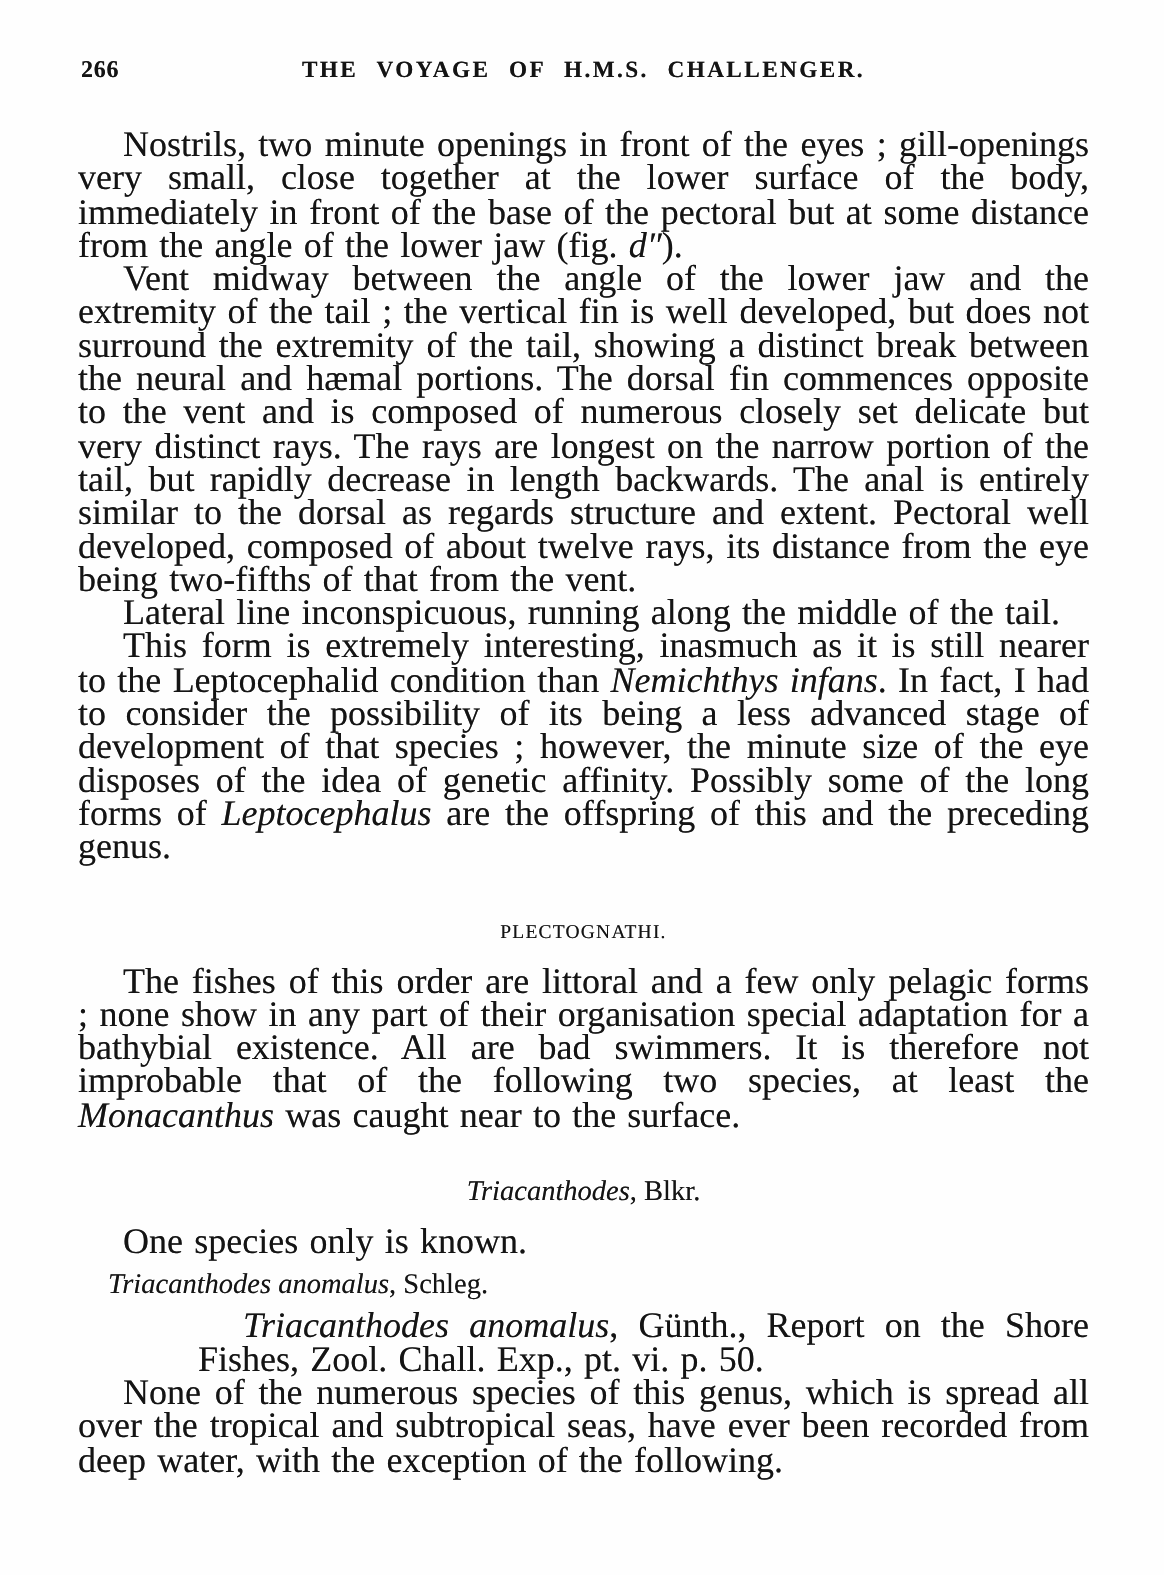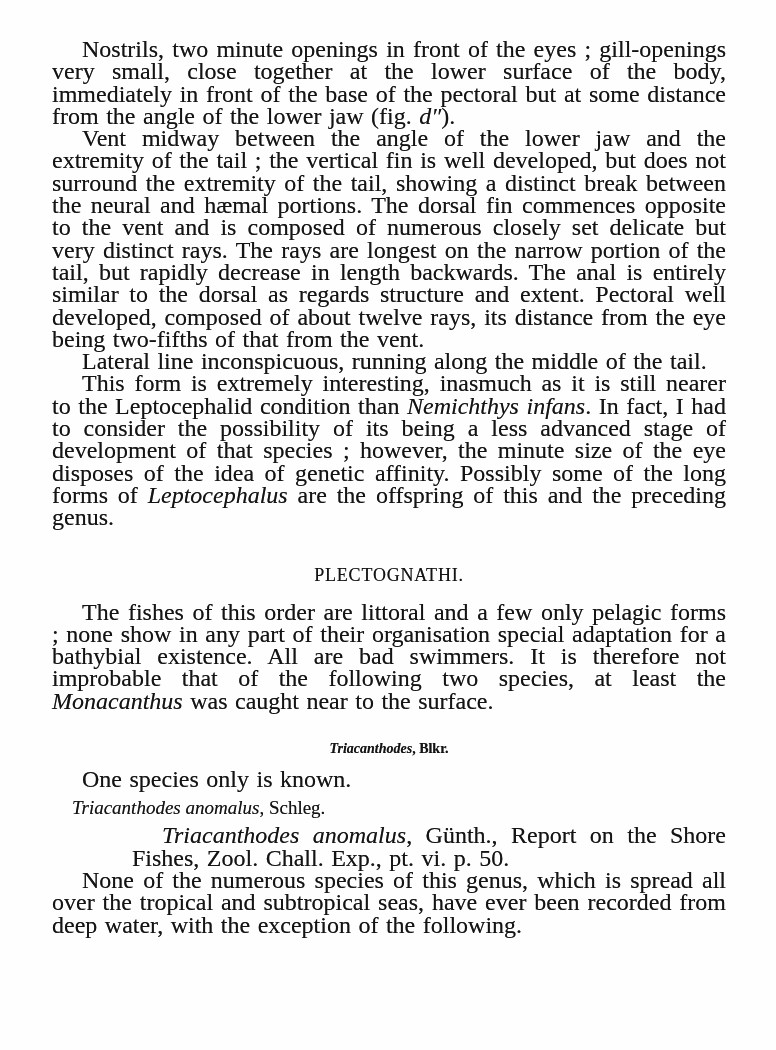--- a/index.html
+++ b/index.html
@@ -53,29 +53,29 @@
     line-height: 22.3px;
     text-align: justify;
     text-indent: 30px;
     word-spacing: 1.5px;
   }
 
   
   .section-heading {
     margin: 36px 0 15px 0;
     text-align: center;
-    font-size: 18px;
+    font-size: 13px;
     font-weight: normal;
     letter-spacing: 0.8px;
   }
   .genus-heading {
     margin: 29px 0 11px 0;
     text-align: center;
-    font-size: 14px;
-    font-weight: bold;
+    font-size: 19px;
+    font-weight: normal;
   }
   .species-heading {
     margin: 6px 0 5px 0;
     font-size: 19px;
     font-weight: normal;
     text-indent: 20px;
     line-height: 23px;
   }
   p.after-heading { text-indent: 30px; }
   p.standalone { }
@@ -87,20 +87,24 @@
     text-align: left;
     text-indent: 0;
   }
   .mt-small { margin-top: 5px; }
 </style>
 </head>
 <body>
 
 <div class="page">
 
+  <div class="running-header">
+    <span class="page-number">266</span>
+    <span class="running-title">THE VOYAGE OF H.M.S. CHALLENGER.</span>
+  </div>
 
   <main>
 
     <p class="body"><span>Nostrils, two minute openings in front of the eyes ; gill-openings very small, close together at the lower surface of the body, immediately in front of the base of the pectoral but at some distance from the angle of the lower jaw (fig. </span><i>d″</i><span>).</span></p>
 
     <p class="body"><span>Vent midway between the angle of the lower jaw and the extremity of the tail ; the vertical fin is well developed, but does not surround the extremity of the tail, showing a distinct break between the neural and hæmal portions. The dorsal fin commences opposite to the vent and is composed of numerous closely set delicate but very distinct rays. The rays are longest on the narrow portion of the tail, but rapidly decrease in length backwards. The anal is entirely similar to the dorsal as regards structure and extent. Pectoral well developed, composed of about twelve rays, its distance from the eye being two-fifths of that from the vent.</span></p>
 
     <p class="body"><span>Lateral line inconspicuous, running along the middle of the tail.</span></p>
 
 

